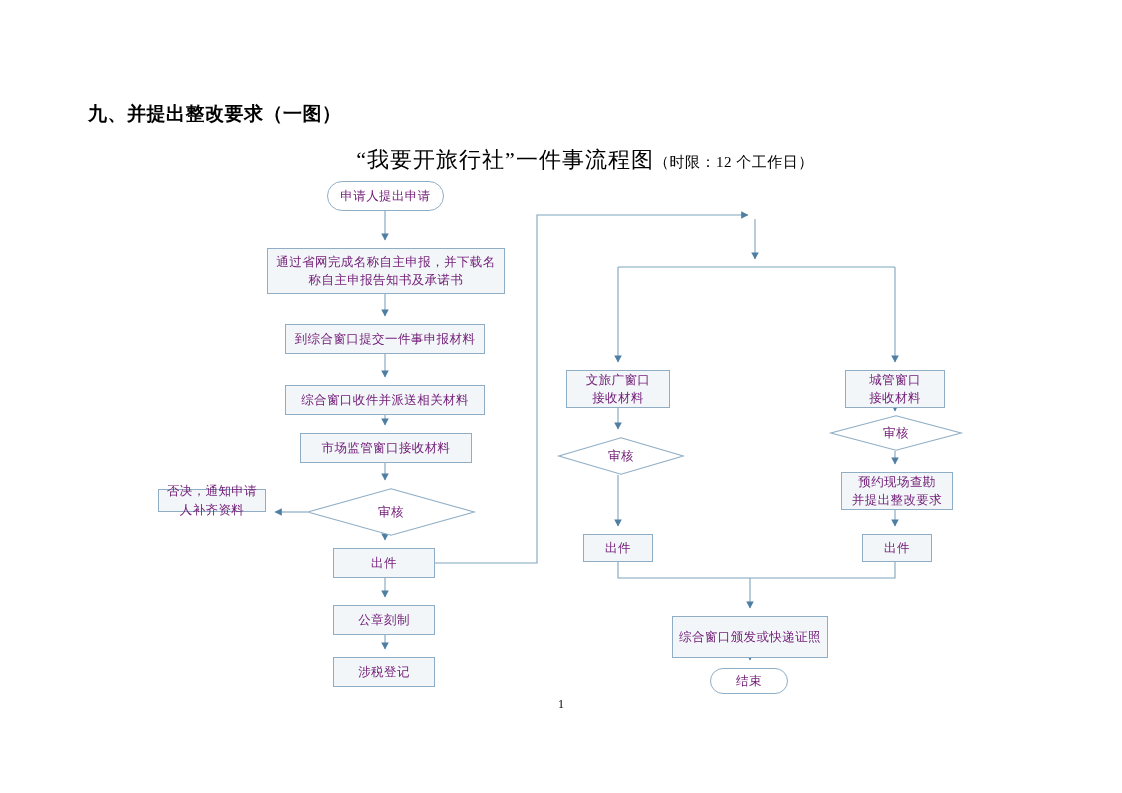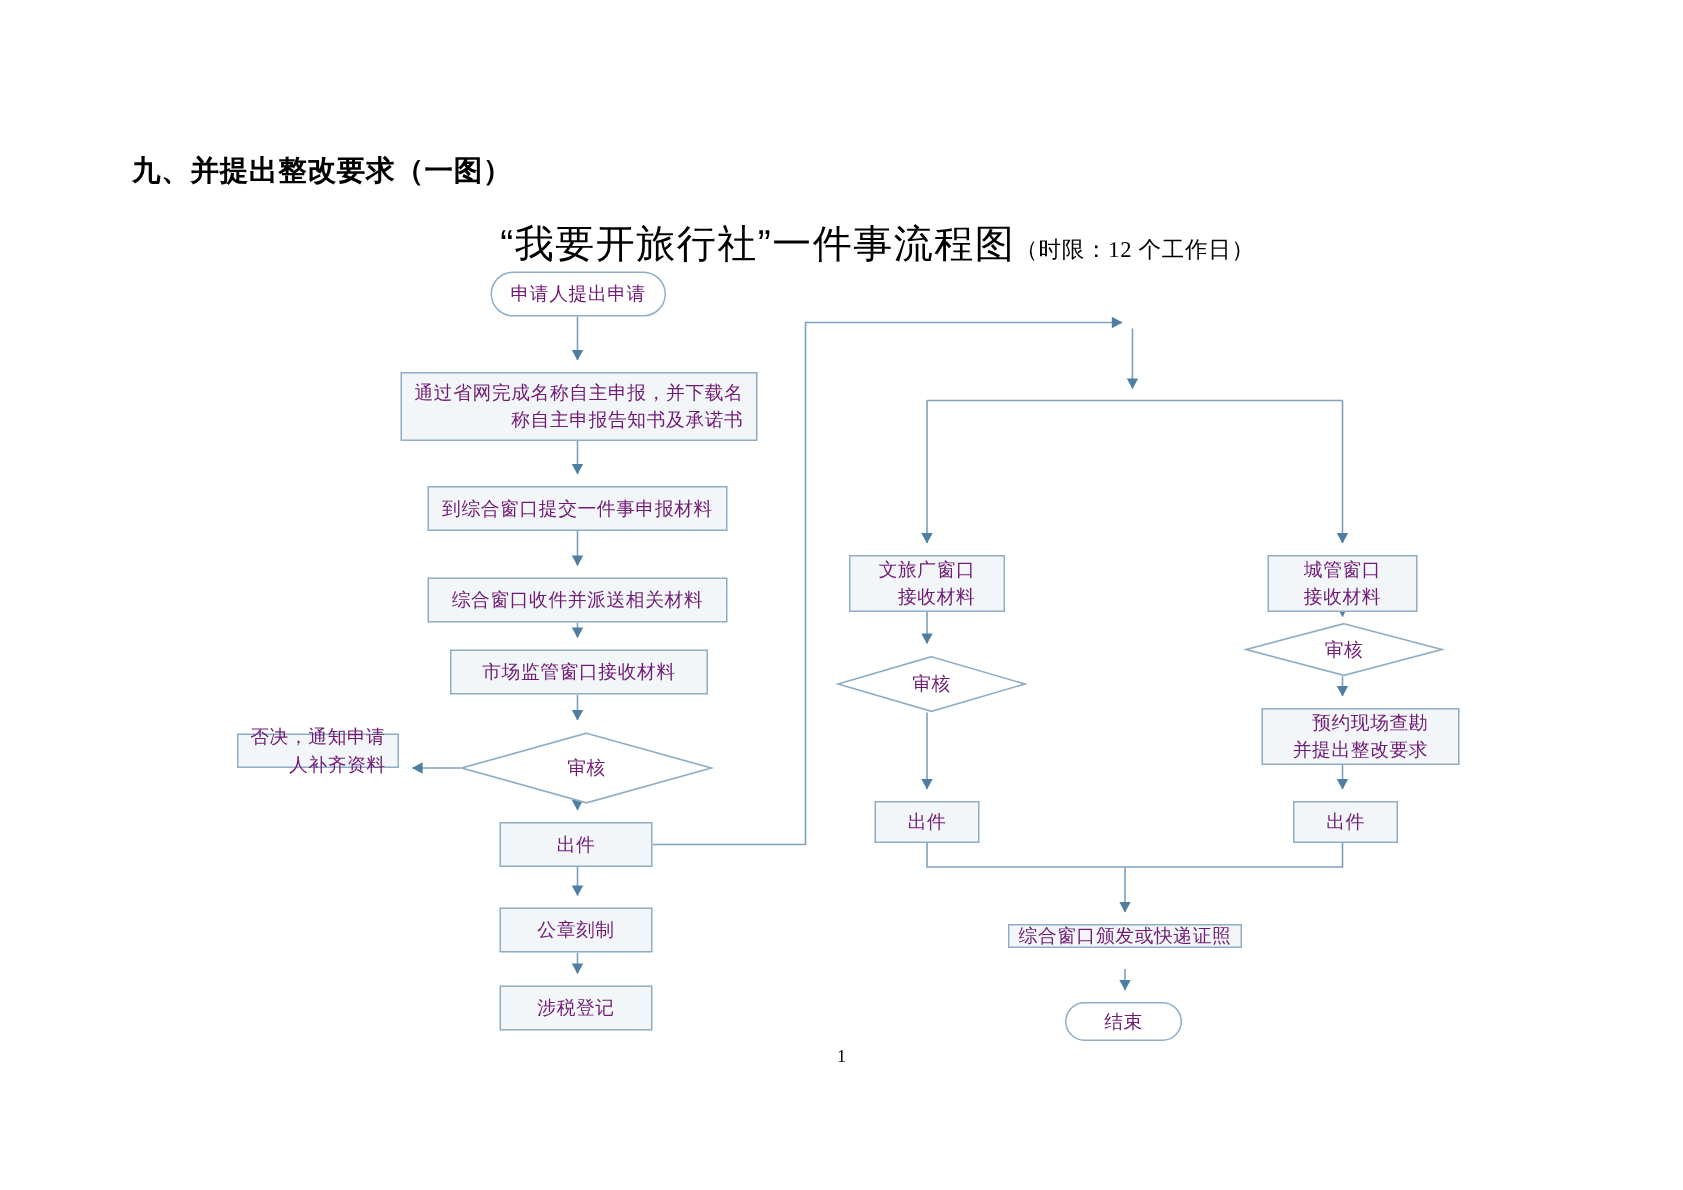--- a/index.html
+++ b/index.html
@@ -30,22 +30,22 @@
   }
   #chart-title-wrap {
     position: absolute;
     left: 0;
     top: 145px;
     width: 1122px;
     text-align: center;
     white-space: nowrap;
   }
   #chart-title-main {
-    font-family: Liberation Sans, sans-serif;
-    font-size: 26px;
+    font-family: Liberation Serif, serif;
+    font-size: 22px;
     font-weight: normal;
     letter-spacing: 1px;
     margin-left: 48px;
   }
   #chart-title-sub {
     font-family: "Liberation Serif", "DejaVu Serif", serif;
     font-size: 15px;
     letter-spacing: 0.5px;
   }
 
@@ -87,21 +87,20 @@
     font-family: "Liberation Serif", "DejaVu Serif", serif;
     font-size: 12.5px;
     line-height: 1.45;
     letter-spacing: 0.4px;
     color: #701a75;
     z-index: 2;
   }
   .node.rect {
     border: 1px solid #8faec6;
     background: #f2f6f9;
-    text-align: right;
   }
   .node.terminator {
     border: 1px solid #8faec6;
     background: #ffffff;
     border-radius: 999px;
   }
   .node .node-label {
     display: block;
     padding: 0 4px;
     white-space: pre-line;
@@ -258,28 +257,28 @@
 接收材料</span>
       </div>
       <div class="node diamond" style="left: 830px; top: 415px; width: 132px; height: 36px;">
         <div class="diamond-shape">
           <svg viewBox="0 0 132 36" preserveAspectRatio="none">
             <polygon points="66,0.8 131.2,18 66,35.2 0.8,18" fill="#ffffff" stroke="#8faec6" stroke-width="1.1"></polygon>
           </svg>
         </div>
         <span class="node-label">审核</span>
       </div>
-      <div class="node rect" style="left: 841px; top: 472px; width: 132px; height: 38px;">
+      <div class="node rect" style="left: 841px; top: 472px; width: 112px; height: 38px;">
         <span class="node-label">预约现场查勘
 并提出整改要求</span>
       </div>
       <div class="node rect" style="left: 862px; top: 534px; width: 70px; height: 28px;">
         <span class="node-label">出件</span>
       </div>
-      <div class="node rect" style="left: 672px; top: 616px; width: 156px; height: 16px;">
+      <div class="node rect" style="left: 672px; top: 616px; width: 156px; height: 42px;">
         <span class="node-label">综合窗口颁发或快递证照</span>
       </div>
       <div class="node terminator" style="left: 710px; top: 668px; width: 78px; height: 26px;">
         <span class="node-label">结束</span>
       </div>
     </div>
 </div>
 
 <div id="page-number">1</div>
 

